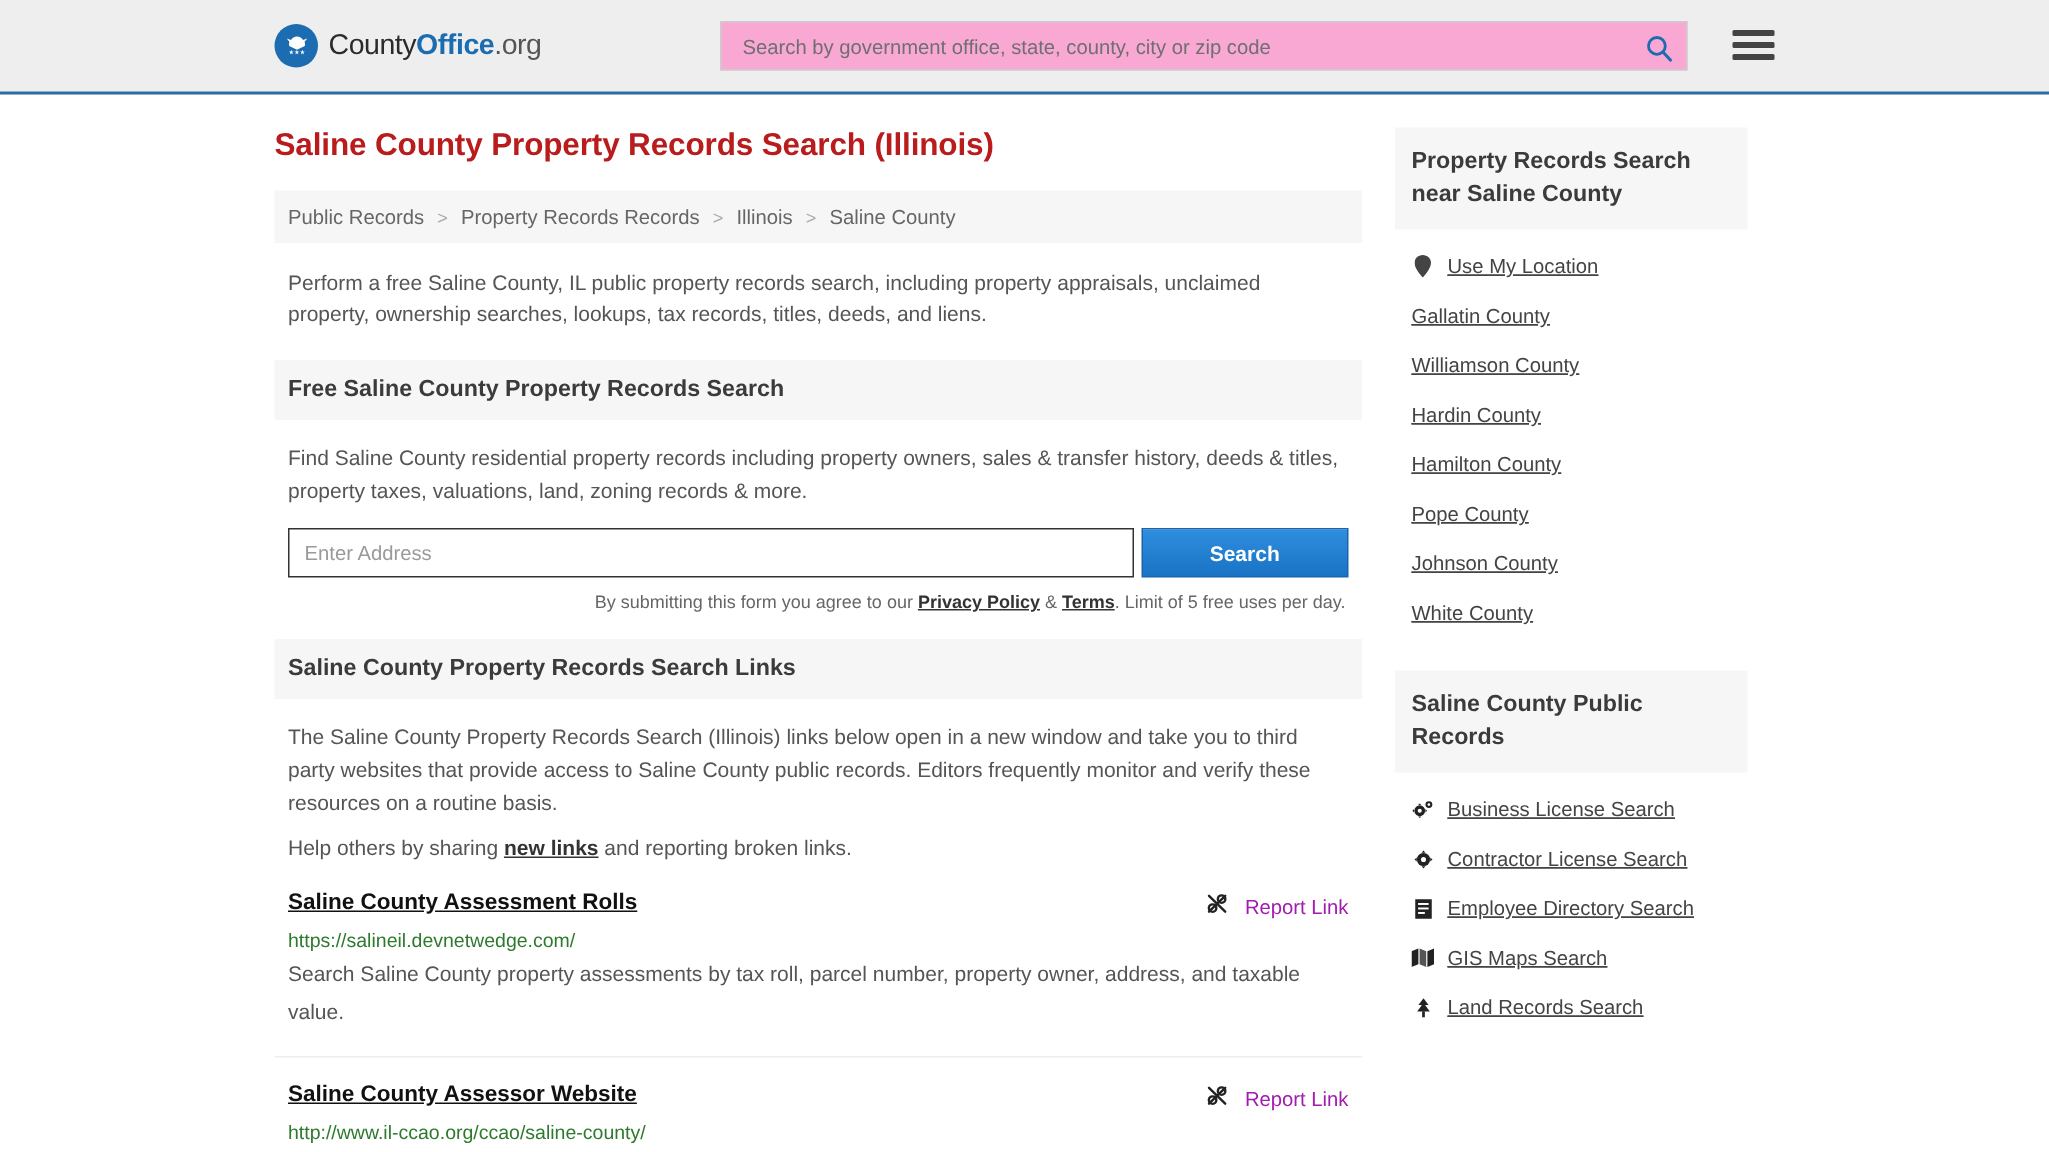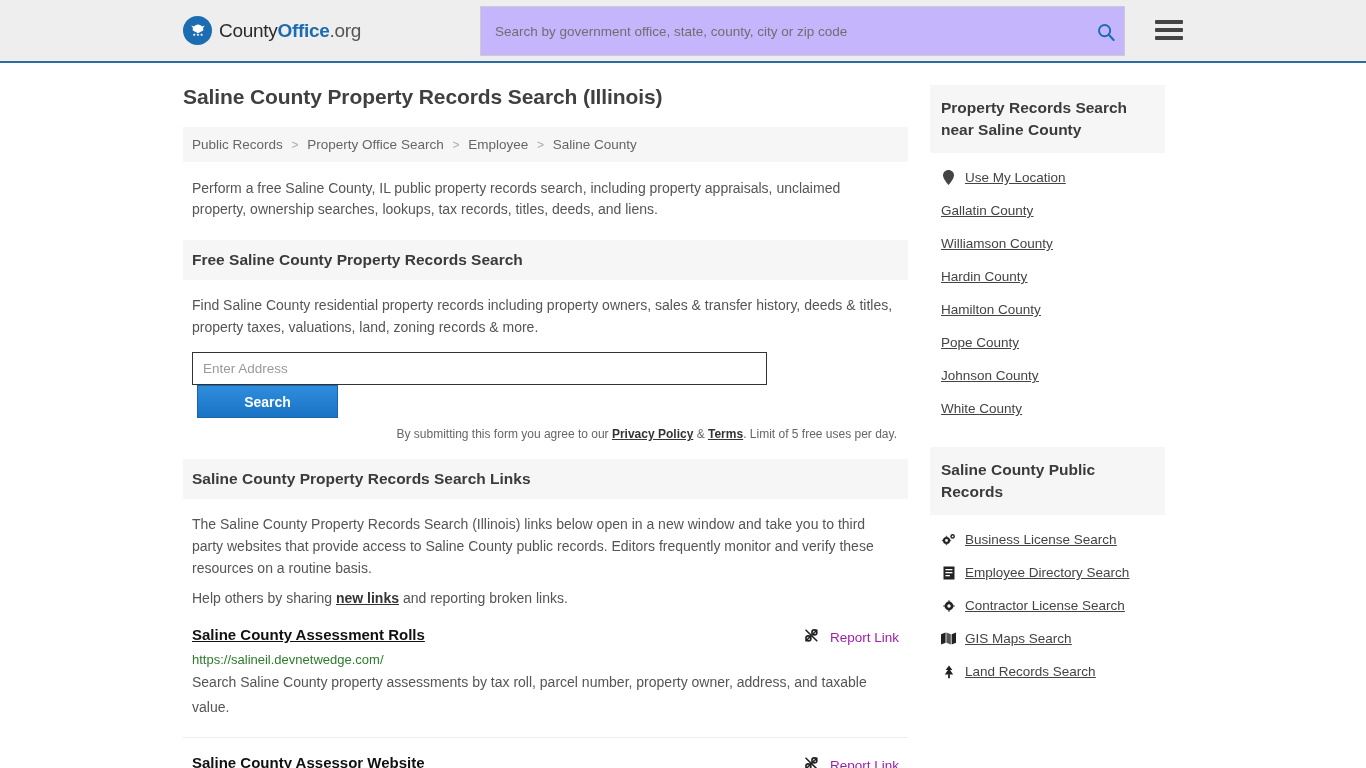--- a/index.html
+++ b/index.html
@@ -38,22 +38,22 @@
   }
   .logo-text b { color:#1b6cb0; font-weight:700; }
   .logo-text .tld { color:#555; }
 
   .search-wrap {
     position:absolute; left:297px; top:14px;
     width:645px; height:33px;
     display:flex; align-items:center;
   }
   .search-box {
-    flex:1; height:50px;
-    background:#c4b5fd;
+    flex:1; height:33px;
+    background:#f9a8d4;
     border:1px solid #cccccc;
     display:flex; align-items:center;
     padding:2px 8px 0 12px;
   }
   .search-box input {
     flex:1; border:0; outline:0;
     font-size:13.5px; color:#555;
     font-family:"Liberation Sans", sans-serif;
     background:transparent;
   }
@@ -71,21 +71,21 @@
   
   .page {
     width:1000px; margin:0 auto;
     padding-top:22px;
     display:flex; gap:22px;
   }
   .main { width:725px; flex:0 0 725px; }
   .side { width:235px; flex:0 0 235px; }
 
   h1.title {
-    font-size:21px; font-weight:700; color:#404040;
+    font-size:21px; font-weight:700; color:#b91c1c;
     margin:0 0 18px 0; letter-spacing:-0.1px;
   }
 
   .breadcrumb {
     background:#f6f6f6;
     padding:10px 9px;
     font-size:13.5px;
     color:#777;
   }
   .breadcrumb a { color:#666; text-decoration:none; }
@@ -103,21 +103,21 @@
   }
 
   .sec-body { padding:14px 9px 0 9px; }
   .sec-body p {
     font-size:14px; line-height:22px; color:#555; margin:0 0 14px 0;
   }
   .sec-body p.tight { margin-bottom:8px; }
   .sec-body a.inline { color:#333; text-decoration:underline; font-weight:700; }
 
   
-  .form-row { display:flex; margin:14px 0 0 0;flex-direction:column; }
+  .form-row { display:flex; margin:14px 0 0 0; }
   .addr-input {
     width:575px; height:33px;
     border:1px solid #333;
     padding:0 10px;
     font-size:13.5px; color:#444;
     font-family:"Liberation Sans", sans-serif;
     outline:none;
   }
   .addr-input::placeholder { color:#9a9a9a; }
   .search-btn {
@@ -215,23 +215,23 @@
 
 <div class="page">
 
   <div class="main">
 
     <h1 class="title">Saline County Property Records Search (Illinois)</h1>
 
     <div class="breadcrumb">
       <a>Public Records</a>
       <span class="sep">&gt;</span>
-      <a>Property Office Search</a>
+      <a>Property Records Records</a>
       <span class="sep">&gt;</span>
-      <a>Employee</a>
+      <a>Illinois</a>
       <span class="sep">&gt;</span>
       <a>Saline County</a>
     </div>
 
     <p class="intro">Perform a free Saline County, IL public property records search, including property appraisals, unclaimed property, ownership searches, lookups, tax records, titles, deeds, and liens.</p>
 
     <div class="sec-head">Free Saline County Property Records Search</div>
     <div class="sec-body">
       <p>Find Saline County residential property records including property owners, sales &amp; transfer history, deeds &amp; titles, property taxes, valuations, land, zoning records &amp; more.</p>
       <div class="form-row">
@@ -338,43 +338,43 @@
               <path d="M5.5 2.6 l1.1 1.1 h-2.2 z M5.5 12.4 l-1.1-1.1 h2.2 z M.6 7.5 l1.1-1.1 v2.2 z M10.4 7.5 l-1.1 1.1 v-2.2 z" fill="#222"></path>
               <circle cx="11.6" cy="3.4" r="2.3" fill="#222"></circle>
               <circle cx="11.6" cy="3.4" r="0.9" fill="#fff"></circle>
             </svg>
           </span>
           <a>Business License Search</a>
         </div>
 
         <div class="side-item">
           <span class="side-ico">
+            <svg width="14" height="14" viewBox="0 0 14 14">
+              <circle cx="7" cy="7" r="4.4" fill="#222"></circle>
+              <circle cx="7" cy="7" r="1.7" fill="#fff"></circle>
+              <path d="M7 1 l1.3 1.5 h-2.6 z M7 13 l-1.3-1.5 h2.6 z M1 7 l1.5-1.3 v2.6 z M13 7 l-1.5 1.3 v-2.6 z" fill="#222"></path>
+            </svg>
+          </span>
+          <a>Contractor License Search</a>
+        </div>
+
+        <div class="side-item">
+          <span class="side-ico">
             <svg width="12" height="14" viewBox="0 0 12 14">
               <rect x="0.5" y="0.5" width="11" height="13" fill="#222"></rect>
               <rect x="2.4" y="3" width="7" height="1.3" fill="#fff"></rect>
               <rect x="2.4" y="6" width="7" height="1.3" fill="#fff"></rect>
               <rect x="2.4" y="9" width="4.5" height="1.3" fill="#fff"></rect>
             </svg>
           </span>
           <a>Employee Directory Search</a>
         </div>
 
         <div class="side-item">
           <span class="side-ico">
-            <svg width="14" height="14" viewBox="0 0 14 14">
-              <circle cx="7" cy="7" r="4.4" fill="#222"></circle>
-              <circle cx="7" cy="7" r="1.7" fill="#fff"></circle>
-              <path d="M7 1 l1.3 1.5 h-2.6 z M7 13 l-1.3-1.5 h2.6 z M1 7 l1.5-1.3 v2.6 z M13 7 l-1.5 1.3 v-2.6 z" fill="#222"></path>
-            </svg>
-          </span>
-          <a>Contractor License Search</a>
-        </div>
-
-        <div class="side-item">
-          <span class="side-ico">
             <svg width="15" height="13" viewBox="0 0 15 13">
               <path d="M0 2.2 L4.6 0.4 V10.8 L0 12.6 Z" fill="#222"></path>
               <path d="M5.4 0.4 L9.8 2.2 V12.6 L5.4 10.8 Z" fill="#555"></path>
               <path d="M10.6 2.2 L15 0.4 V10.8 L10.6 12.6 Z" fill="#222"></path>
             </svg>
           </span>
           <a>GIS Maps Search</a>
         </div>
 
         <div class="side-item">

